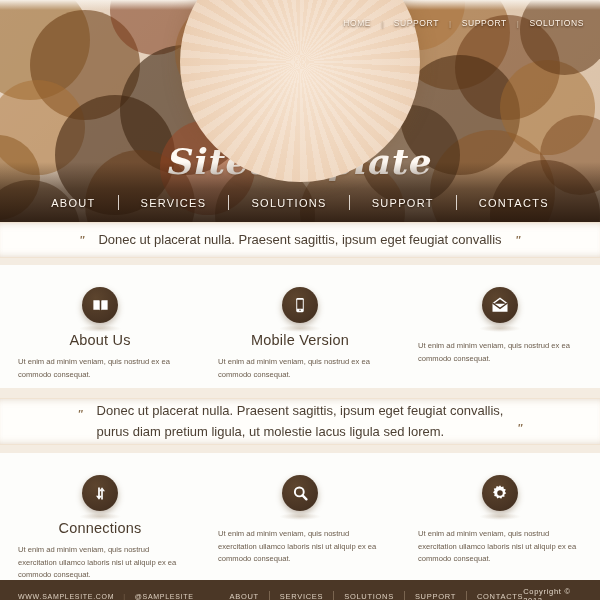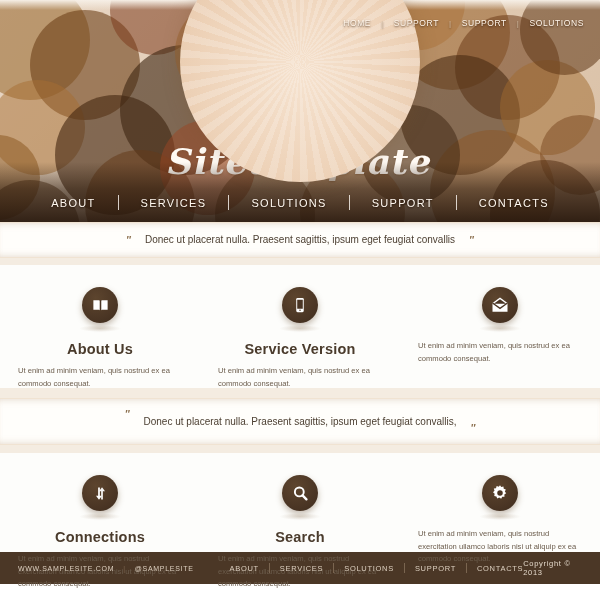--- a/index.html
+++ b/index.html
@@ -71,21 +71,21 @@
 
   
   .quote-band{
     position:relative;width:600px;background:#fffefb;
     display:flex;align-items:center;justify-content:center;
     border-top:1px solid #f0e3d2;border-bottom:1px solid #f0e3d2;
     box-shadow:inset 0 6px 8px -7px rgba(150,110,70,.35),
                inset 0 -6px 8px -7px rgba(150,110,70,.35);
   }
   .quote-band .qtext{
-    font-size:10px;color:#4d4033;line-height:1.55;text-align:left;
+    font-size:13px;color:#4d4033;line-height:1.55;text-align:left;
     padding:0 10px;
   }
   .qmark{color:#8b6f4e;font-weight:bold;font-size:10px;padding:0 4px;font-style:italic;}
   .band-gap{width:600px;background:#f4ece1;}
 
   
   .features{
     width:600px;background:#fdfdfb;display:flex;
     padding:22px 0 16px 0;box-sizing:border-box;
   }
@@ -94,21 +94,21 @@
     width:36px;height:36px;border-radius:50%;margin:0 auto;
     background:radial-gradient(circle at 38% 30%,#5d452e 0%,#4a3524 65%,#3d2b1c 100%);
     display:flex;align-items:center;justify-content:center;
     box-shadow:0 3px 6px rgba(90,60,30,.35);
   }
   .icon-shadow{
     width:42px;height:7px;margin:2px auto 0 auto;border-radius:50%;
     background:radial-gradient(ellipse at center,rgba(120,90,55,.22),rgba(120,90,55,0) 70%);
   }
   .feat-title{
-    font-size:14.5px;color:#4a3b2c;margin-top:9px;letter-spacing:.2px;font-weight:bold;
+    font-size:14.5px;color:#4a3b2c;letter-spacing:.2px;font-weight:normal;
   }
   .feat-body{
     margin-top:8px;font-size:7.6px;line-height:1.65;color:#6b5c4c;text-align:left;
   }
 
   
   .footer{
     width:600px;height:32px;background:#4b3726;
     display:flex;align-items:center;box-sizing:border-box;padding:0 18px;
     color:#ddd0c0;font-size:7px;letter-spacing:.7px;
@@ -210,21 +210,21 @@
 
     <div class="feat">
       <div class="icon-circle">
         <svg width="18" height="18" viewBox="0 0 24 24" aria-hidden="true">
           <rect x="7" y="2.5" width="10" height="19" rx="1.8" fill="#ffffff"></rect>
           <rect x="8.3" y="5" width="7.4" height="12" fill="#4a3524"></rect>
           <circle cx="12" cy="19" r="1" fill="#4a3524"></circle>
         </svg>
       </div>
       <div class="icon-shadow"></div>
-      <div class="feat-title">Service Version</div>
+      <div class="feat-title">Mobile Version</div>
       <div class="feat-body">Ut enim ad minim veniam, quis nostrud ex ea commodo consequat.</div>
     </div>
 
     <div class="feat">
       <div class="icon-circle">
         <svg width="20" height="20" viewBox="0 0 24 24" aria-hidden="true">
           <path d="M3 9.5 12 3l9 6.5v10.5H3z" fill="#ffffff"></path>
           <path d="M3 9.5 12 16l9-6.5" fill="none" stroke="#4a3524" stroke-width="1.6"></path>
           <path d="M12 5 4.5 10.5h15z" fill="#4a3524"></path>
         </svg>
@@ -233,27 +233,28 @@
       <div class="feat-body">Ut enim ad minim veniam, quis nostrud ex ea commodo consequat.</div>
     </div>
   </div>
 
   <div class="band-gap" style="height:10px;"></div>
 
   <div class="quote-band" style="height:45px;">
     <span class="qmark" style="align-self:flex-start;margin-top:10px;">″</span>
     <div class="qtext">
       <div>Donec ut placerat nulla. Praesent sagittis, ipsum eget feugiat convallis,</div>
+      <div>purus diam pretium ligula, ut molestie lacus ligula sed lorem.</div>
     </div>
     <span class="qmark" style="align-self:flex-end;margin-bottom:10px;">″</span>
   </div>
 
   <div class="band-gap" style="height:8px;"></div>
 
-  <div class="features" style="height:99px;">
+  <div class="features" style="height:127px;">
 
     <div class="feat">
       <div class="icon-circle">
         <svg width="19" height="19" viewBox="0 0 24 24" aria-hidden="true">
           <path d="M9 4.5v10.2H6.3L10.1 20l3.8-5.3h-2.7V4.5z" fill="#ffffff"></path>
           <path d="M15 19.5V9.3h2.7L13.9 4l-3.8 5.3h2.7v10.2z" fill="#ffffff" opacity="0.95"></path>
         </svg>
       </div>
       <div class="icon-shadow"></div>
       <div class="feat-title">Connections</div>
@@ -261,21 +262,20 @@
     </div>
 
     <div class="feat">
       <div class="icon-circle">
         <svg width="19" height="19" viewBox="0 0 24 24" aria-hidden="true">
           <circle cx="10.5" cy="10" r="5.6" fill="none" stroke="#ffffff" stroke-width="2.4"></circle>
           <line x1="14.6" y1="14.4" x2="19.5" y2="19.4" stroke="#ffffff" stroke-width="3" stroke-linecap="round"></line>
         </svg>
       </div>
       <div class="icon-shadow"></div>
-      <div class="feat-title">Search</div>
       <div class="feat-body">Ut enim ad minim veniam, quis nostrud exercitation ullamco laboris nisi ut aliquip ex ea commodo consequat.</div>
     </div>
 
     <div class="feat">
       <div class="icon-circle">
         <svg width="20" height="20" viewBox="0 0 24 24" aria-hidden="true">
           <path d="M12 2.6l1.5 2.2 2.6-.6.4 2.6 2.5 1-1.2 2.4 1.6 2.1-2.2 1.5.2 2.7-2.7.1-1.3 2.3-2.3-1.4-2.4 1.2-1-2.5-2.6-.6.5-2.6-2-1.8 1.8-2-.8-2.5 2.6-.5.8-2.6 2.5.9z" fill="#ffffff"></path>
           <circle cx="12" cy="12" r="3.3" fill="#4a3524"></circle>
         </svg>
       </div>

